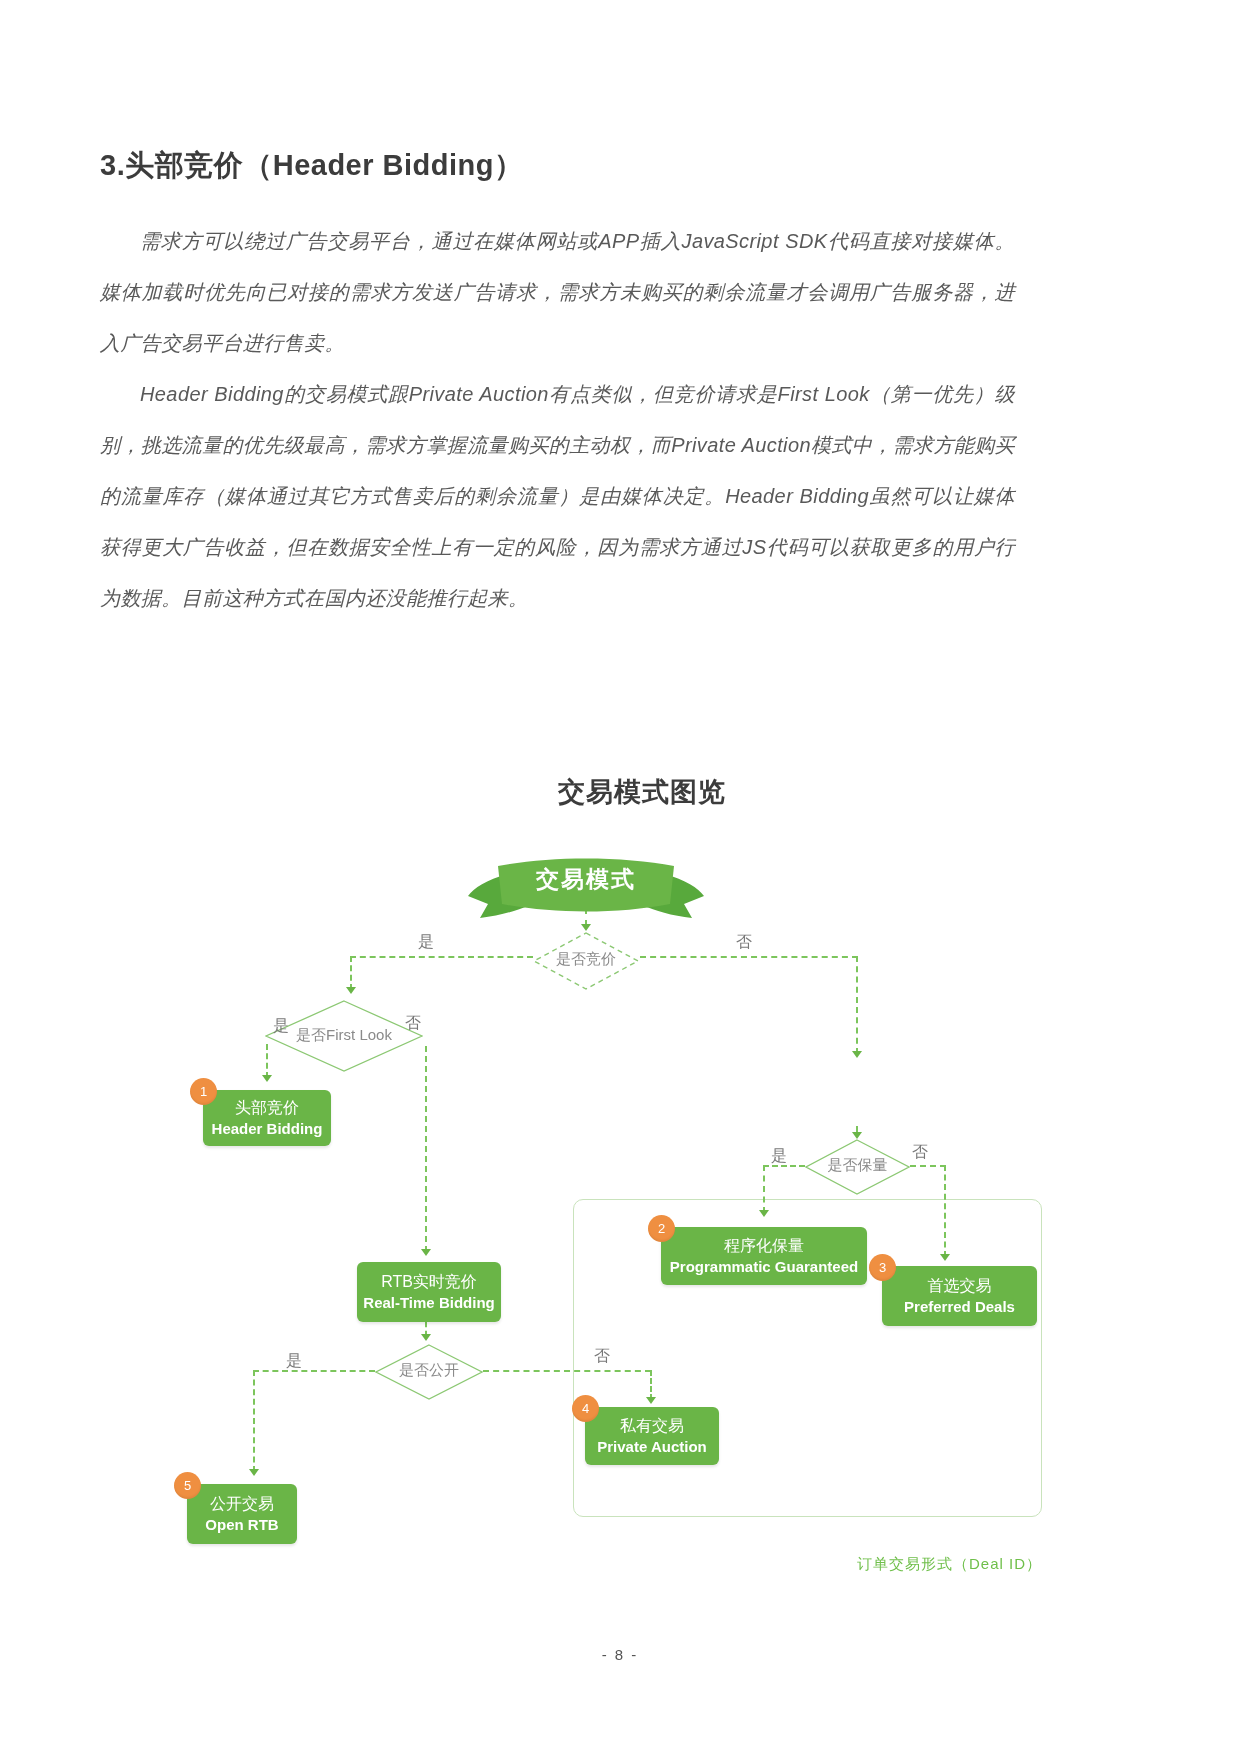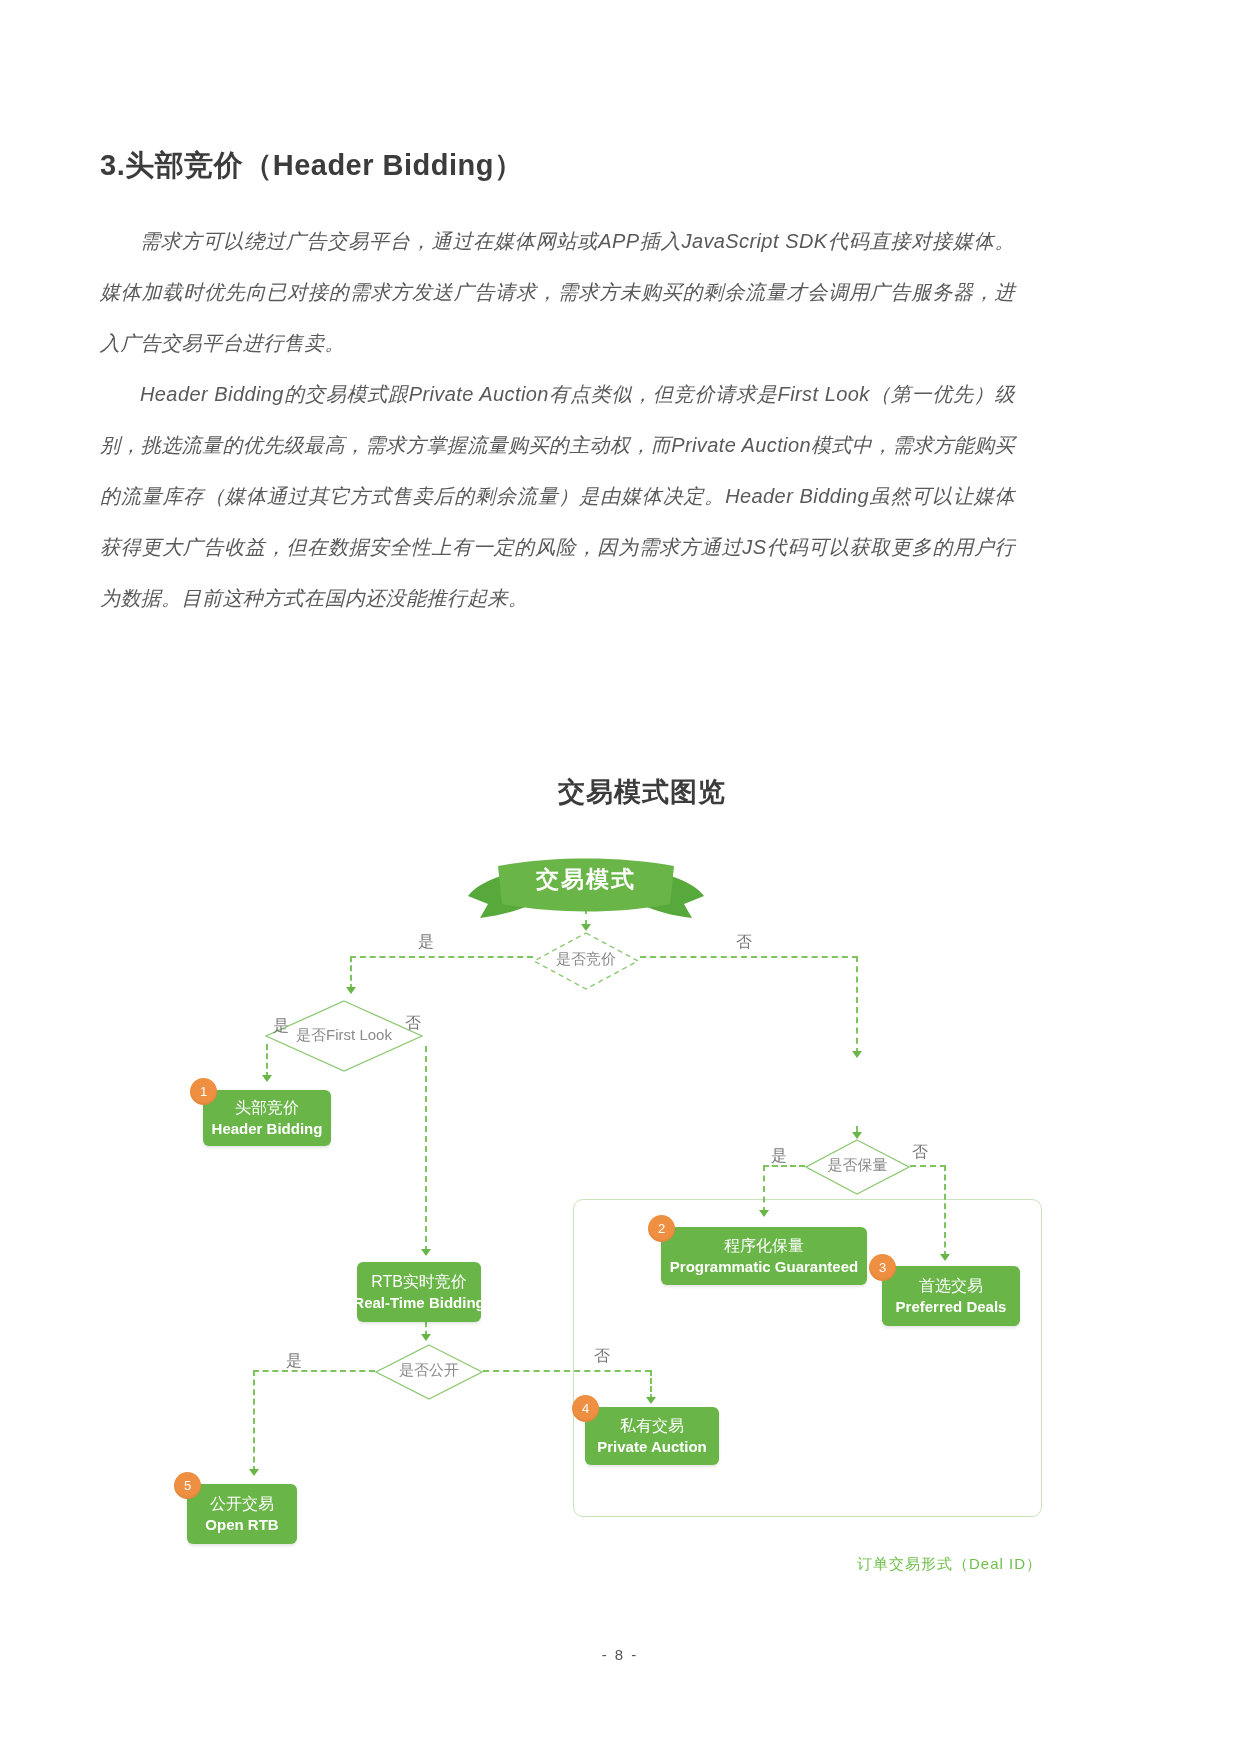--- a/index.html
+++ b/index.html
@@ -103,21 +103,21 @@
     <div class="dash-v" style="left:166px; top:212px; height:34px;"></div>
     <div class="arr-down" style="left:162px; top:243px;"></div>
     <div class="node" style="left:103px; top:258px; width:128px; height:56px;">
       <div class="t">头部竞价</div>
       <div class="s">Header Bidding</div>
     </div>
     <div class="badge" style="left:90px; top:246px;">1</div>
 
     <div class="dash-v" style="left:325px; top:214px; height:206px;"></div>
     <div class="arr-down" style="left:321px; top:417px;"></div>
-    <div class="node" style="left:257px; top:430px; width:124px; height:60px;">
+    <div class="node" style="left:257px; top:430px; width:144px; height:60px;">
       <div class="t">RTB实时竞价</div>
       <div class="s">Real-Time Bidding</div>
     </div>
 
     <div class="dash-v" style="left:325px; top:490px; height:14px;"></div>
     <div class="arr-down" style="left:321px; top:502px;"></div>
 
     <svg class="dsvg" style="left:275px; top:512px;" width="108" height="56">
       <polygon points="54,1 107,28 54,55 1,28" fill="#ffffff" stroke="#8cc873" stroke-width="1.2"></polygon>
     </svg>
@@ -159,21 +159,21 @@
     <div class="arr-down" style="left:659px; top:378px;"></div>
     <div class="node" style="left:561px; top:395px; width:206px; height:58px;">
       <div class="t">程序化保量</div>
       <div class="s">Programmatic Guaranteed</div>
     </div>
     <div class="badge" style="left:548px; top:383px;">2</div>
 
     <div class="dash-h" style="left:810px; top:333px; width:36px;"></div>
     <div class="dash-v" style="left:844px; top:333px; height:92px;"></div>
     <div class="arr-down" style="left:840px; top:422px;"></div>
-    <div class="node" style="left:782px; top:434px; width:138px; height:60px;">
+    <div class="node" style="left:782px; top:434px; width:155px; height:60px;">
       <div class="t">首选交易</div>
       <div class="s">Preferred Deals</div>
     </div>
     <div class="badge" style="left:769px; top:422px;">3</div>
 
   </div>
 
   <div class="pagenum">- 8 -</div>
 
 </div>

